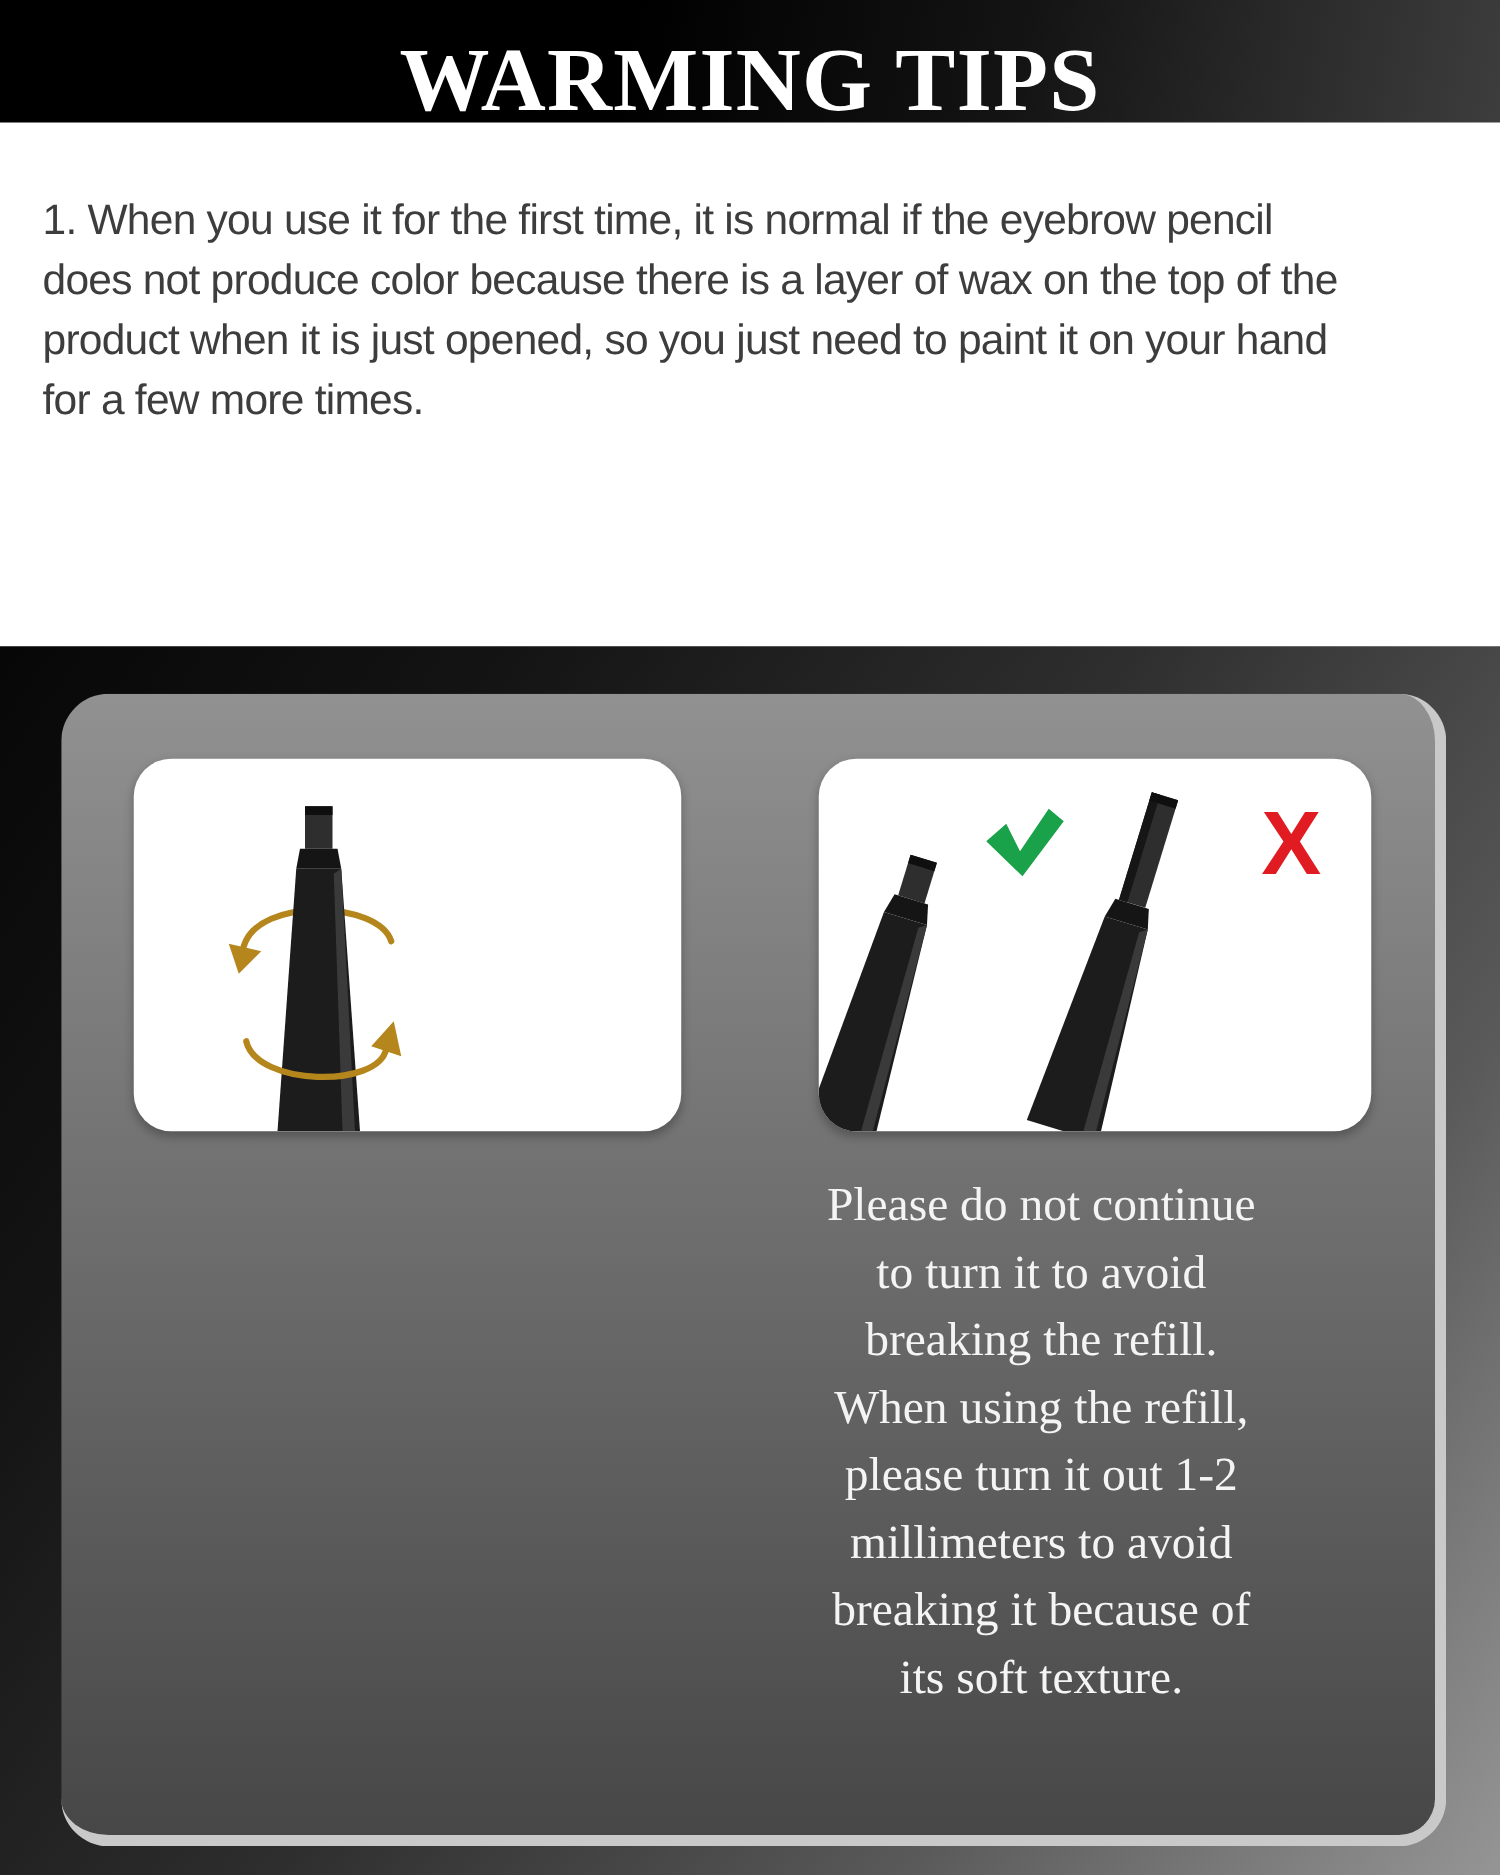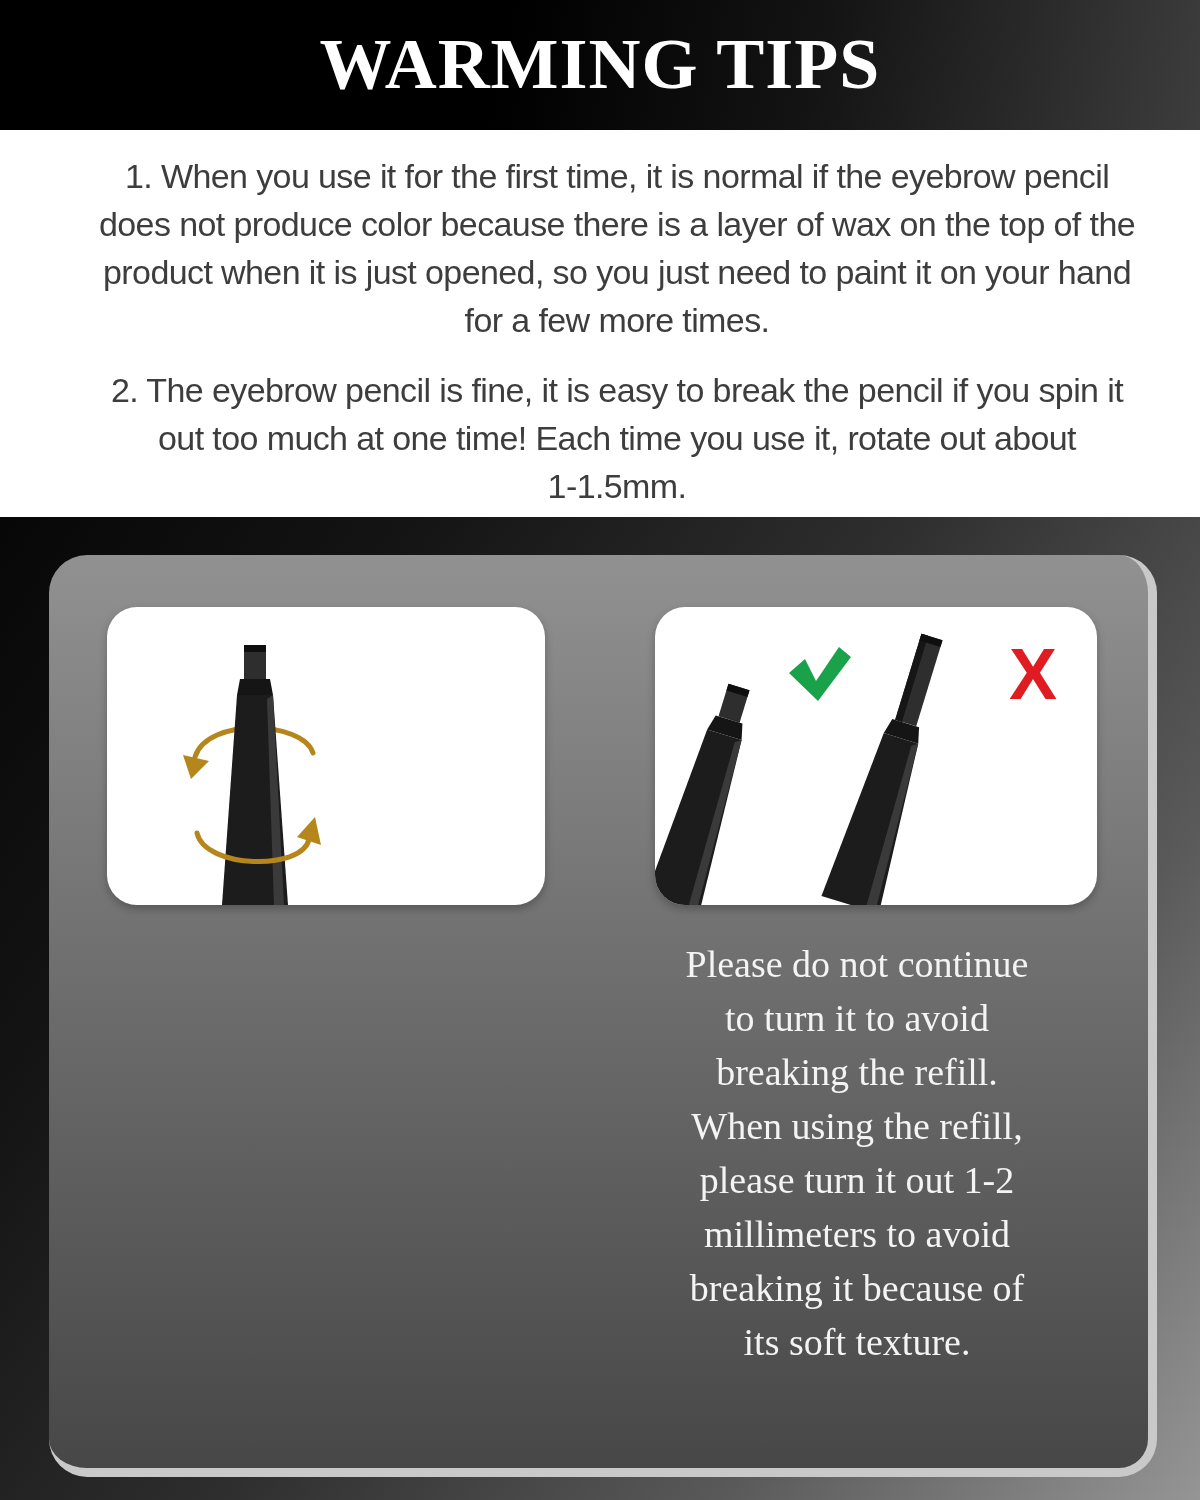--- a/index.html
+++ b/index.html
@@ -2,32 +2,32 @@
 <html><head>
 <meta charset="utf-8">
 <style>
   html,body{margin:0;padding:0;}
   body{
     width:1200px;height:1500px;position:relative;overflow:hidden;
     background:#ffffff;font-family:"Liberation Sans",sans-serif;
   }
   
   .banner{
-    position:absolute;left:0;top:0;width:1200px;height:130px;
+    position:absolute;left:0;top:0;width:1200px;height:98px;
     background:linear-gradient(102deg,#000 0%,#000 42%,#141414 68%,#3d3d3d 100%);
   }
   .banner-title{
     width:100%;text-align:center;line-height:128px;
     font-family:"Liberation Serif",serif;font-weight:700;
     font-size:72px;color:#ffffff;letter-spacing:1px;
   }
   
   .tips{
     position:absolute;left:0;top:130px;width:1200px;height:387px;
-    background:#ffffff;color:#3d3d3d;text-align:center;
+    background:#ffffff;color:#3d3d3d;
   }
   .tip{
     white-space:pre;font-size:34px;line-height:48px;letter-spacing:-0.6px;
     margin:0 0 0 34px;
   }
   .tip-1{padding-top:22px;}
   .tip-2{padding-top:22px;}
   
   .dark{
     position:absolute;left:0;top:517px;width:1200px;height:983px;
@@ -45,37 +45,34 @@
   }
   .card-left{left:58px;width:438px;}
   .card-right{left:606px;width:442px;}
   .card svg{display:block;width:100%;height:100%;}
   .caption{
     position:absolute;top:382px;width:480px;text-align:center;
     white-space:pre-line;font-family:"Liberation Serif",serif;
     font-size:38px;line-height:54px;color:#f4f4f4;
   }
   .caption-left{left:28px;}
-  .caption-right{left:568px;}
+  .caption-right{left:544px;}
 </style>
 </head>
 <body>
 
 <div class="banner">
   <div class="banner-title">WARMING TIPS</div>
 </div>
 
 <div class="tips">
   <p class="tip tip-1">1. When you use it for the first time, it is normal if the eyebrow pencil
 does not produce color because there is a layer of wax on the top of the
 product when it is just opened, so you just need to paint it on your hand
 for a few more times.</p>
-  <p class="tip tip-2">2. The eyebrow pencil is fine, it is easy to break the pencil if you spin it
-out too much at one time! Each time you use it, rotate out about
-1-1.5mm.</p>
 </div>
 
 <div class="dark">
   <div class="panel">
 
     <div class="card card-left">
       <svg viewBox="0 0 438 298">
 
         <g>
           <path d="M 206,146 C 196,114 100,110 88,150" fill="none" stroke-width="5" stroke-linecap="round" stroke="#b5861c"></path>

